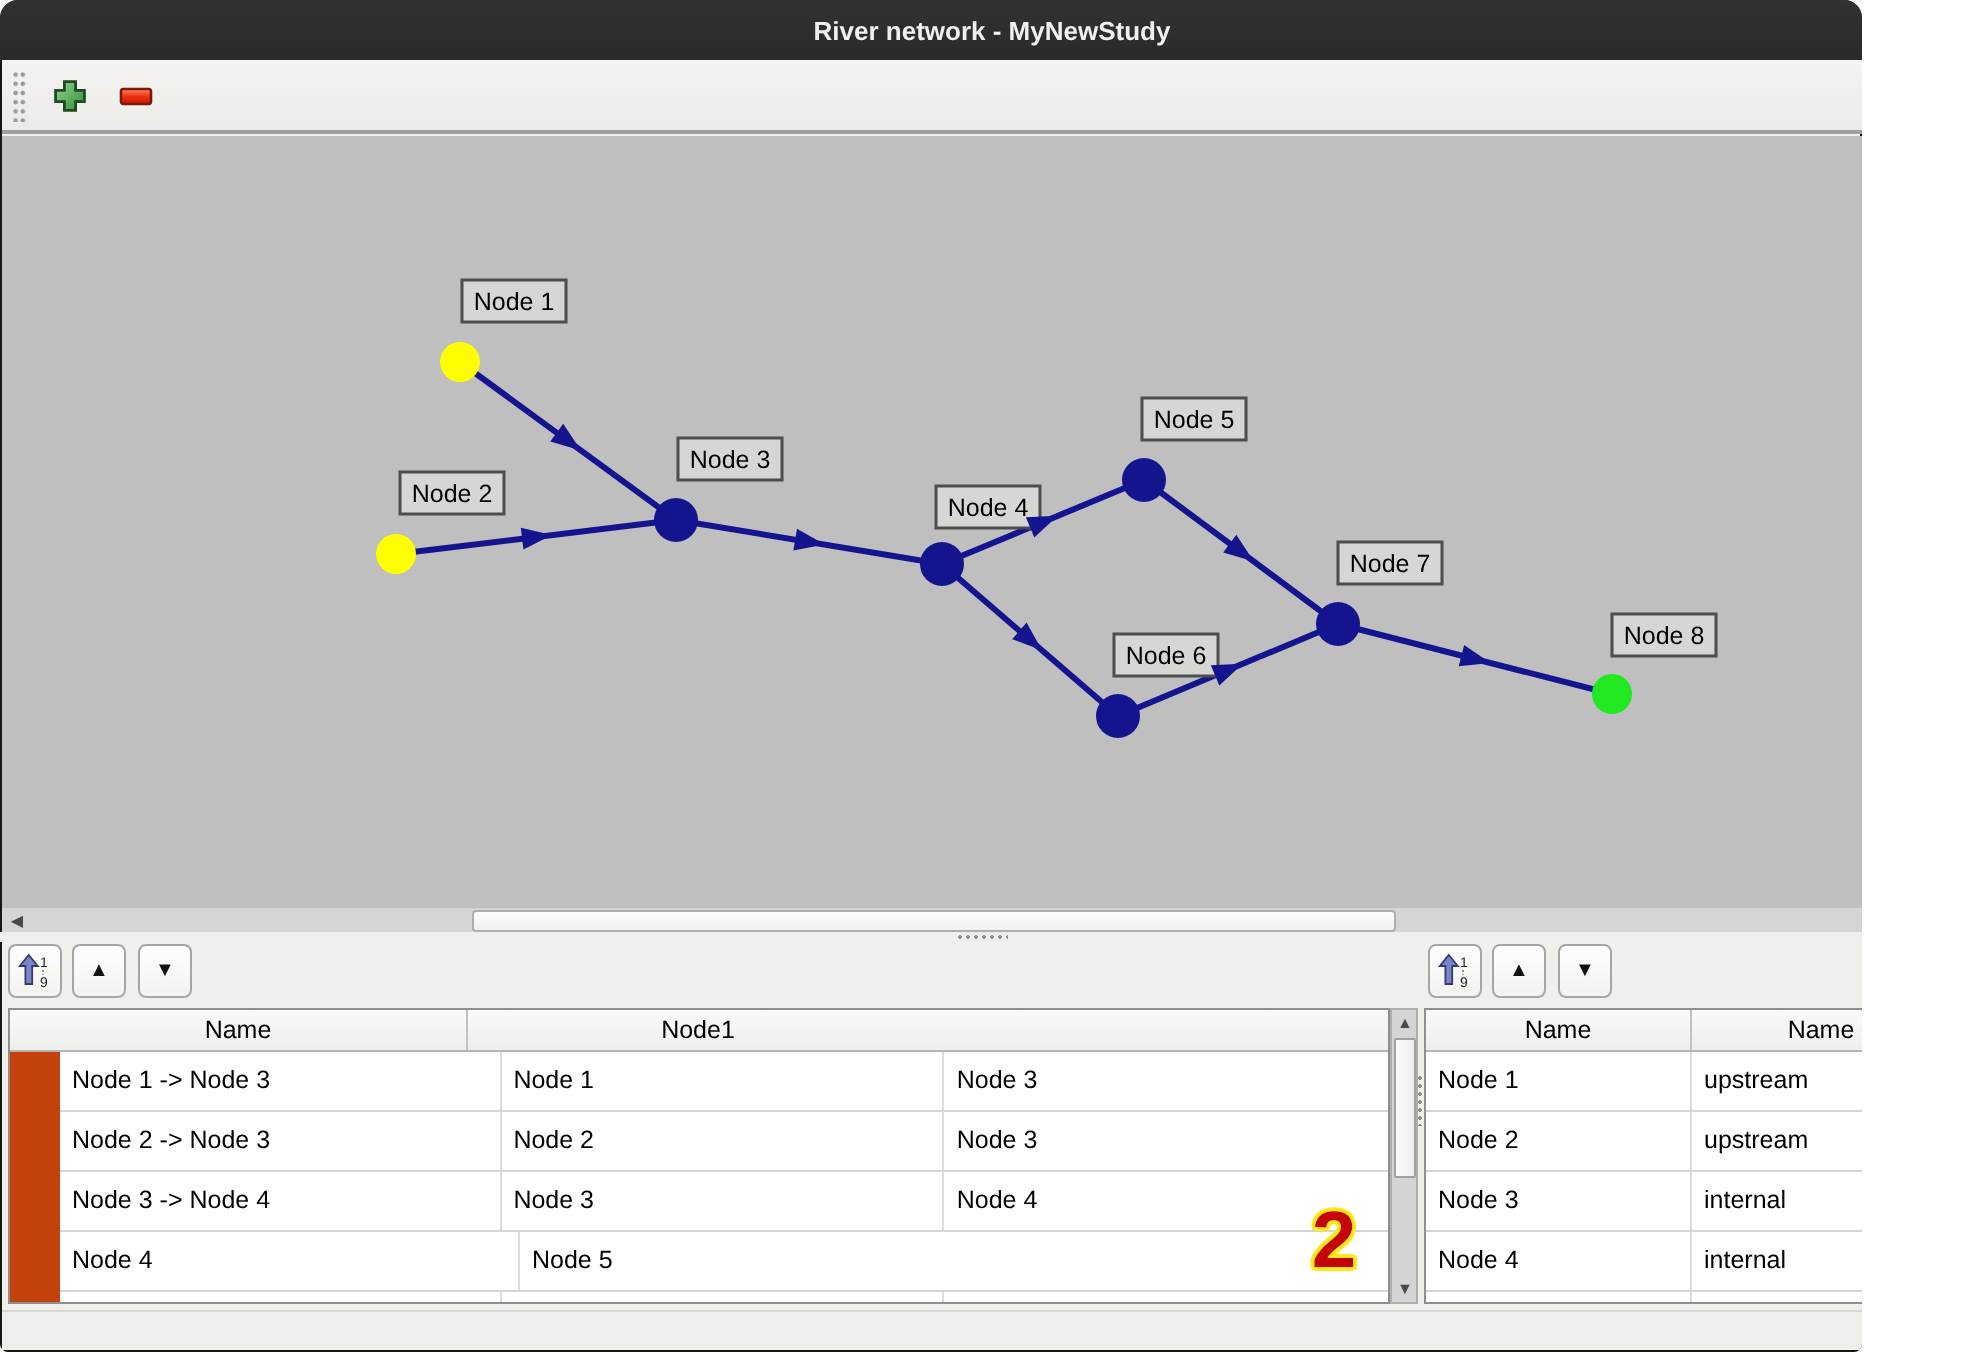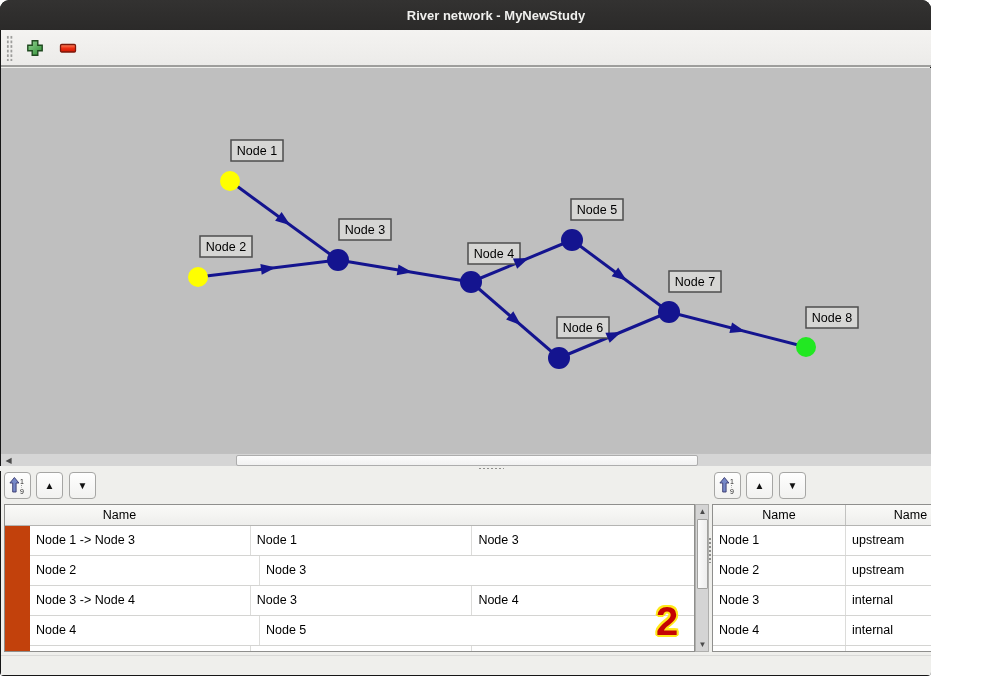--- a/index.html
+++ b/index.html
@@ -239,28 +239,30 @@
   <button class="pbtn" style="left:746px; top:472px;">
       <span>▲</span>
     </button>
   <button class="pbtn" style="left:779px; top:472px;">
       <span>▼</span>
     </button>
 
   <div class="tbl" id="links-table" style="left:4px; top:504px; width:691px; height:148px;">
     <div class="t-head">
         <div class="th" style="width: 229px;">Name</div>
+        <div class="th" style="width: 230px;">Node1</div>
       </div>
     <div class="t-body" style="height:125px;margin-left:25px;">
         <div class="tr">
           <div class="td" style="width: 229px;">Node 1 -&gt; Node 3</div>
           <div class="td" style="width: 230px;">Node 1</div>
           <div class="td" style="width: 230px;">Node 3</div>
         </div>
         <div class="tr">
+          <div class="td" style="width: 229px;">Node 2 -&gt; Node 3</div>
           <div class="td" style="width: 230px;">Node 2</div>
           <div class="td" style="width: 230px;">Node 3</div>
         </div>
         <div class="tr">
           <div class="td" style="width: 229px;">Node 3 -&gt; Node 4</div>
           <div class="td" style="width: 230px;">Node 3</div>
           <div class="td" style="width: 230px;">Node 4</div>
         </div>
         <div class="tr">
           <div class="td" style="width: 230px;">Node 4</div>

